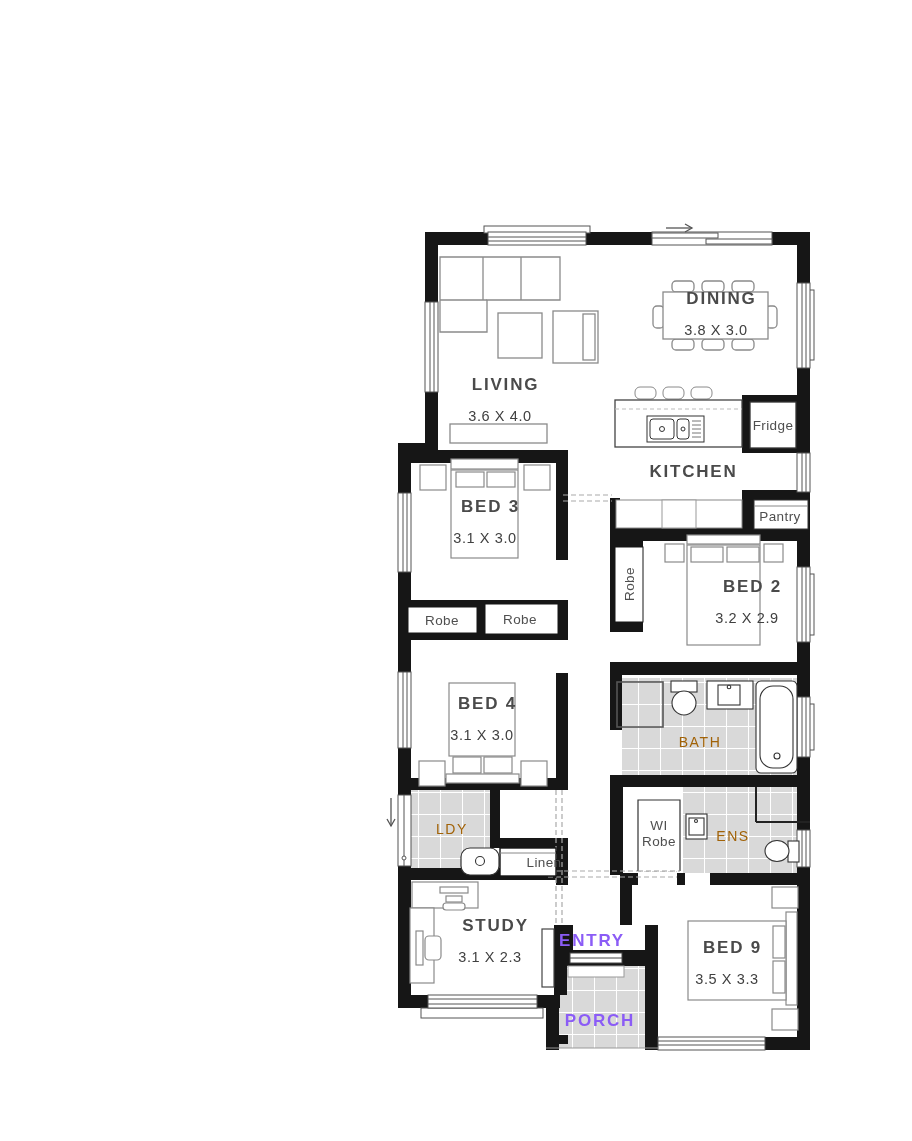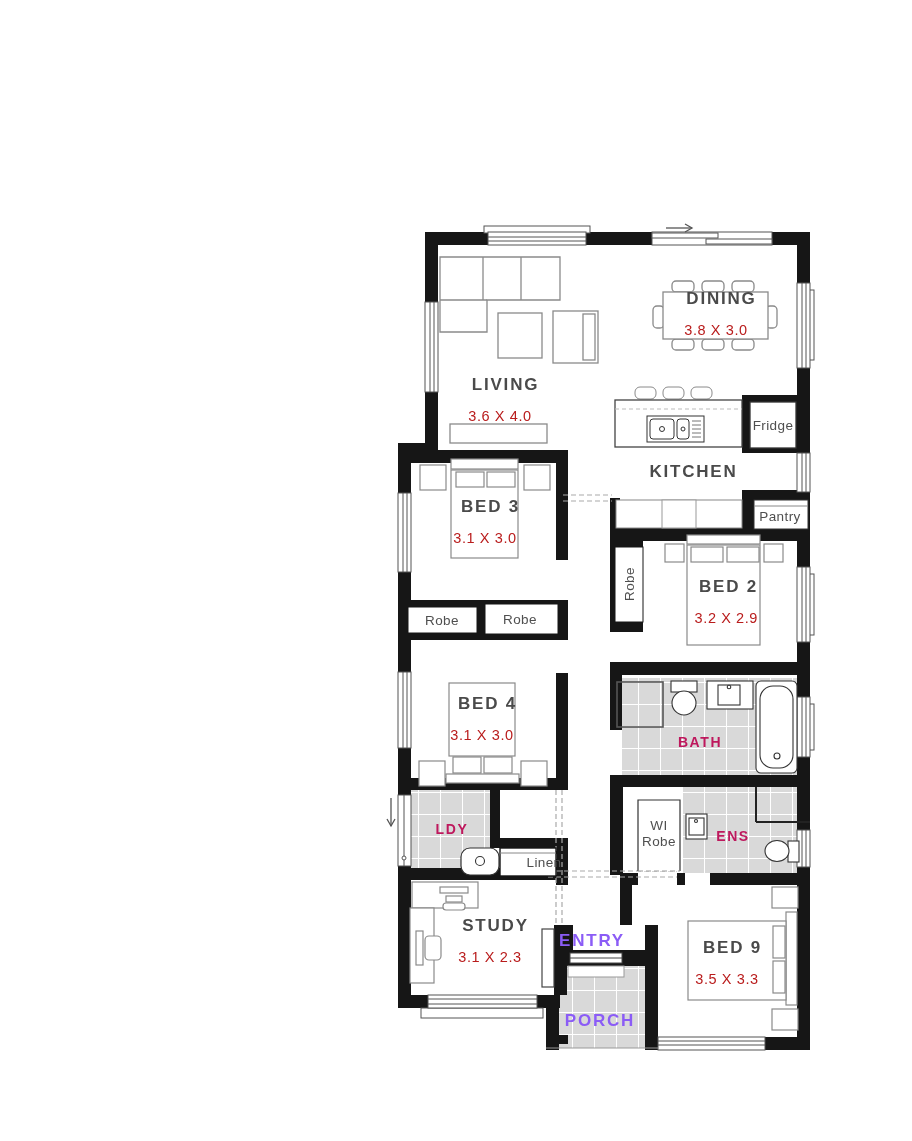--- a/index.html
+++ b/index.html
@@ -2,23 +2,23 @@
 <html><head>
 <meta charset="utf-8">
 <style>
   html,body{margin:0;padding:0;background:#ffffff;}
   #canvas{position:relative;width:912px;height:1141px;background:#ffffff;overflow:hidden;
           font-family:"Liberation Sans", sans-serif;}
   #plan-svg{position:absolute;left:0;top:0;}
   .lbl{position:absolute;transform:translate(-50%,-50%);text-align:center;color:#4a4a4a;
        white-space:nowrap;pointer-events:none;}
   .room-name{font-size:17px;font-weight:700;letter-spacing:1.8px;color:#4a4a4a;margin-left:11px;}
-  .room-dims{font-size:14.5px;font-weight:400;letter-spacing:.6px;color:#b91c1c;margin-top:13px;}
+  .room-dims{font-size:14.5px;font-weight:400;letter-spacing:.6px;color:#404040;margin-top:13px;}
   .small-name{font-size:13.5px;font-weight:400;letter-spacing:.4px;color:#4f4f4f;}
-  .tile-name{font-size:14px;font-weight:700;letter-spacing:1.6px;color:#be185d;}
+  .tile-name{font-size:14px;font-weight:400;letter-spacing:1.6px;color:#a16207;}
   .hall-name{font-size:17px;font-weight:700;letter-spacing:1.8px;color:#8b5cf6;}
   .multi{white-space:pre-line;line-height:1.15;}
   .vert{transform:translate(-50%,-50%) rotate(-90deg);}
 </style>
 </head>
 <body>
 
 <div id="canvas">
 
 <svg id="plan-svg" width="912" height="1141" viewBox="0 0 912 1141">
@@ -332,21 +332,21 @@
 <div class="lbl small-name" style="left:773px;top:425px;">Fridge</div>
 <div class="lbl small-name" style="left:780px;top:516px;">Pantry</div>
 
 <div class="lbl" style="left:485px;top:521px;">
   <div class="room-name">BED 3</div>
   <div class="room-dims">3.1 X 3.0</div>
 </div>
 <div class="lbl small-name" style="left:442px;top:620px;">Robe</div>
 <div class="lbl small-name" style="left:520px;top:619px;">Robe</div>
 
-<div class="lbl" style="left:723px;top:601px;text-align:right;">
+<div class="lbl" style="left:747px;top:601px;">
   <div class="room-name">BED 2</div>
   <div class="room-dims">3.2 X 2.9</div>
 </div>
 <div class="lbl vert small-name" style="left:629px;top:584px;">Robe</div>
 
 <div class="lbl" style="left:482px;top:718px;">
   <div class="room-name">BED 4</div>
   <div class="room-dims">3.1 X 3.0</div>
 </div>
 

